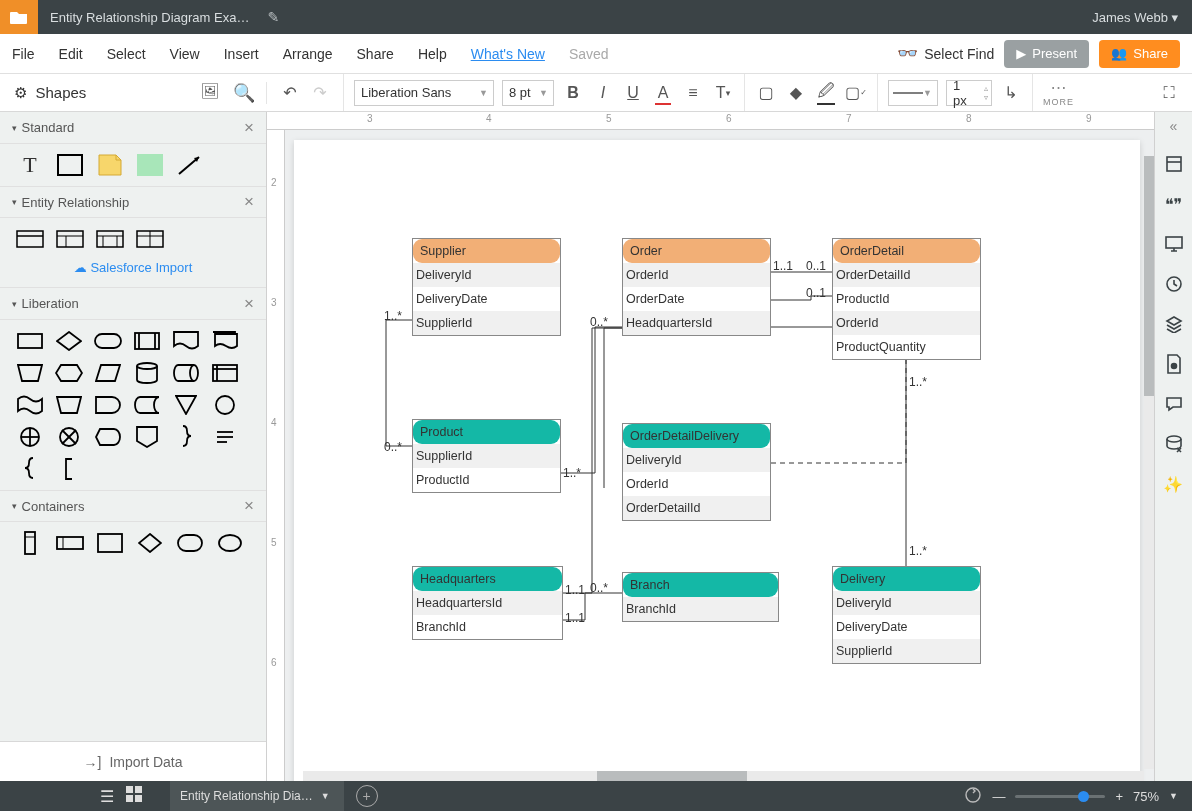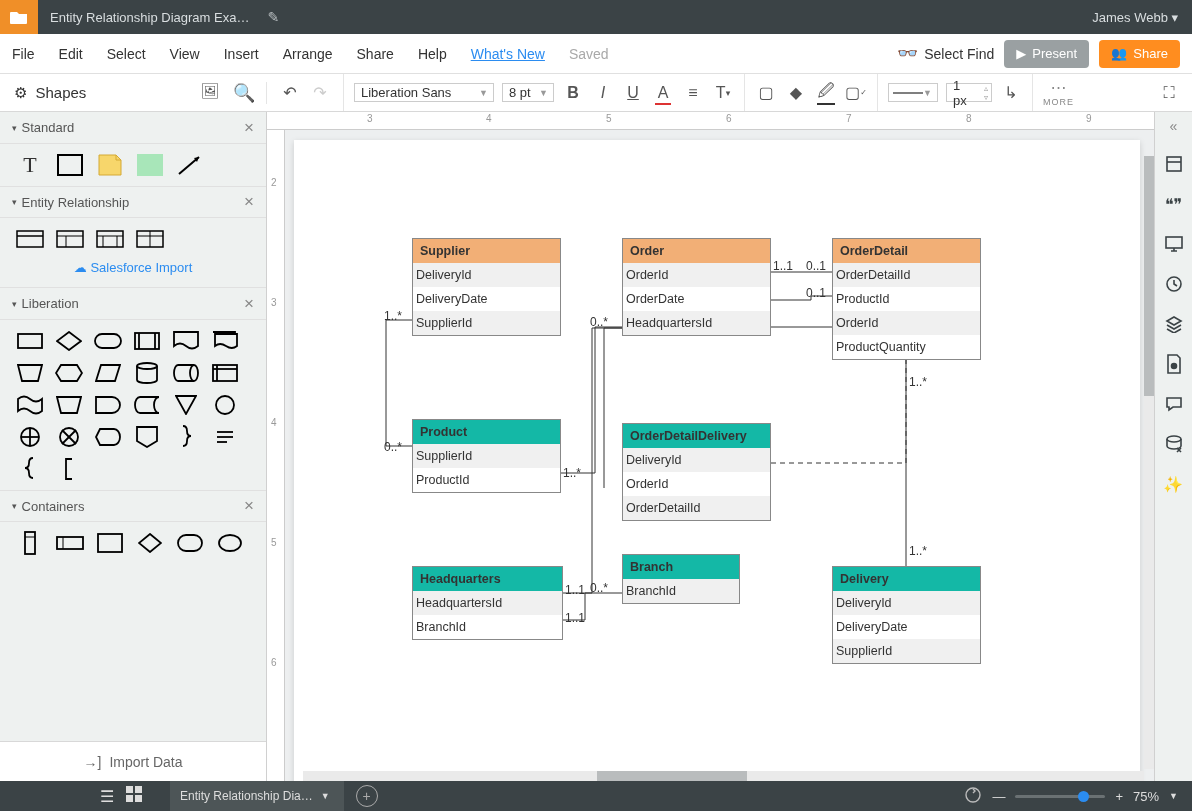--- a/index.html
+++ b/index.html
@@ -23,21 +23,21 @@
 .btn-grey{background:#9aa0a2;color:#fff;}
 .btn-orange{background:#ff8d1f;color:#fff;}
 
 .toolbar{height:38px;background:#fff;display:flex;align-items:center;border-bottom:1px solid #d8d8d8;}
 .tool-sect{display:flex;align-items:center;height:100%;}
 .shapes-lbl{width:267px;display:flex;align-items:center;padding-left:14px;font-size:15px;border-right:1px solid #e5e5e5;}
 .shapes-lbl .gear{margin-right:8px;font-size:15px;}
 .shapes-lbl .icons{margin-left:auto;display:flex;gap:14px;padding-right:10px;color:#555;}
 .border-r{border-right:1px solid #e5e5e5;}
 .toolbtn{width:30px;height:30px;display:flex;align-items:center;justify-content:center;color:#555;font-size:16px;}
-.select{height:19px;border:1px solid #ccc;background:#fff;font-size:13px;padding:0 20px 0 6px;position:relative;margin:0 4px;display:inline-flex;align-items:center;}
+.select{height:26px;border:1px solid #ccc;background:#fff;font-size:13px;padding:0 20px 0 6px;position:relative;margin:0 4px;display:inline-flex;align-items:center;}
 .select .caret{position:absolute;right:5px;font-size:9px;color:#999;}
 .more-lbl{font-size:9px;color:#888;text-align:center;letter-spacing:1px;}
 
 .left-panel{position:absolute;top:112px;left:0;width:267px;bottom:30px;background:#eef1f0;border-right:1px solid #d0d0d0;overflow:hidden;}
 .cat-head{height:32px;display:flex;align-items:center;padding:0 12px;font-size:13px;color:#555;border-bottom:1px solid #e0e0e0;position:relative;}
 .cat-head .tri{font-size:9px;margin-right:5px;}
 .cat-head .x{position:absolute;right:12px;font-size:17px;color:#888;}
 .shape-grid{padding:10px 16px;display:flex;flex-wrap:wrap;gap:12px;}
 .sh{width:28px;height:22px;display:flex;align-items:center;justify-content:center;}
 .link-row{display:flex;gap:30px;color:#2b8cf0;font-size:13px;padding:6px 30px 4px;}
@@ -45,21 +45,21 @@
 .import-bar{position:absolute;bottom:0;left:0;right:0;height:40px;border-top:1px solid #d8d8d8;background:#fff;display:flex;align-items:center;justify-content:center;font-size:14px;color:#666;gap:8px;}
 
 .canvas-wrap{position:absolute;top:112px;left:267px;right:38px;bottom:30px;background:#fff;}
 .ruler-h{height:18px;background:#fff;border-bottom:1px solid #ccc;position:relative;font-size:10px;color:#999;}
 .ruler-h span{position:absolute;top:1px;}
 .ruler-v{position:absolute;left:0;top:18px;bottom:0;width:18px;background:#fff;border-right:1px solid #ccc;font-size:10px;color:#999;}
 .ruler-v span{position:absolute;left:4px;}
 .canvas{position:absolute;left:18px;top:18px;right:0;bottom:0;background:#edeff0;overflow:hidden;}
 .page{position:absolute;left:9px;top:10px;width:846px;height:650px;background:#fff;box-shadow:0 2px 6px rgba(0,0,0,0.15);}
 .entity{position:absolute;border:1px solid #888;font-size:12.5px;background:#fff;}
-.entity .ehd{padding:5px 7px;font-weight:700;}
+.entity .ehd{padding:5px 7px;font-weight:400;border-radius:9px;}
 .hd-orange{background:#f2af76;}
 .hd-peach{background:#14b8a6;}
 .entity .erow{padding:5px 3px;}
 .entity .erow:nth-of-type(even){background:#f0f0f0;}
 .rel-lbl{position:absolute;font-size:12px;color:#333;}
 svg.conn{position:absolute;left:0;top:0;overflow:visible;}
 
 .right-dock{position:absolute;top:112px;right:0;bottom:30px;width:38px;background:#eef1f0;border-left:1px solid #d0d0d0;display:flex;flex-direction:column;align-items:center;padding-top:6px;gap:20px;color:#3b4346;}
 .right-dock .collapse{font-size:14px;color:#888;}
 .right-dock .ico{width:20px;height:20px;font-size:16px;display:flex;align-items:center;justify-content:center;}
@@ -492,21 +492,21 @@
           <div class="erow">OrderId</div>
           <div class="erow">OrderDate</div>
           <div class="erow">HeadquartersId</div>
         </div>
         <div class="entity" style="left: 328px; top: 283px; width: 149px;">
           <div class="ehd hd-peach">OrderDetailDelivery</div>
           <div class="erow">DeliveryId</div>
           <div class="erow">OrderId</div>
           <div class="erow">OrderDetailId</div>
         </div>
-        <div class="entity" style="left: 328px; top: 414px; width: 118px;">
+        <div class="entity" style="left: 328px; top: 432px; width: 157px;">
           <div class="ehd hd-peach">Branch</div>
           <div class="erow">BranchId</div>
         </div>
         <div class="entity" style="left: 538px; top: 98px; width: 149px;">
           <div class="ehd hd-orange">OrderDetail</div>
           <div class="erow">OrderDetailId</div>
           <div class="erow">ProductId</div>
           <div class="erow">OrderId</div>
           <div class="erow">ProductQuantity</div>
         </div>

